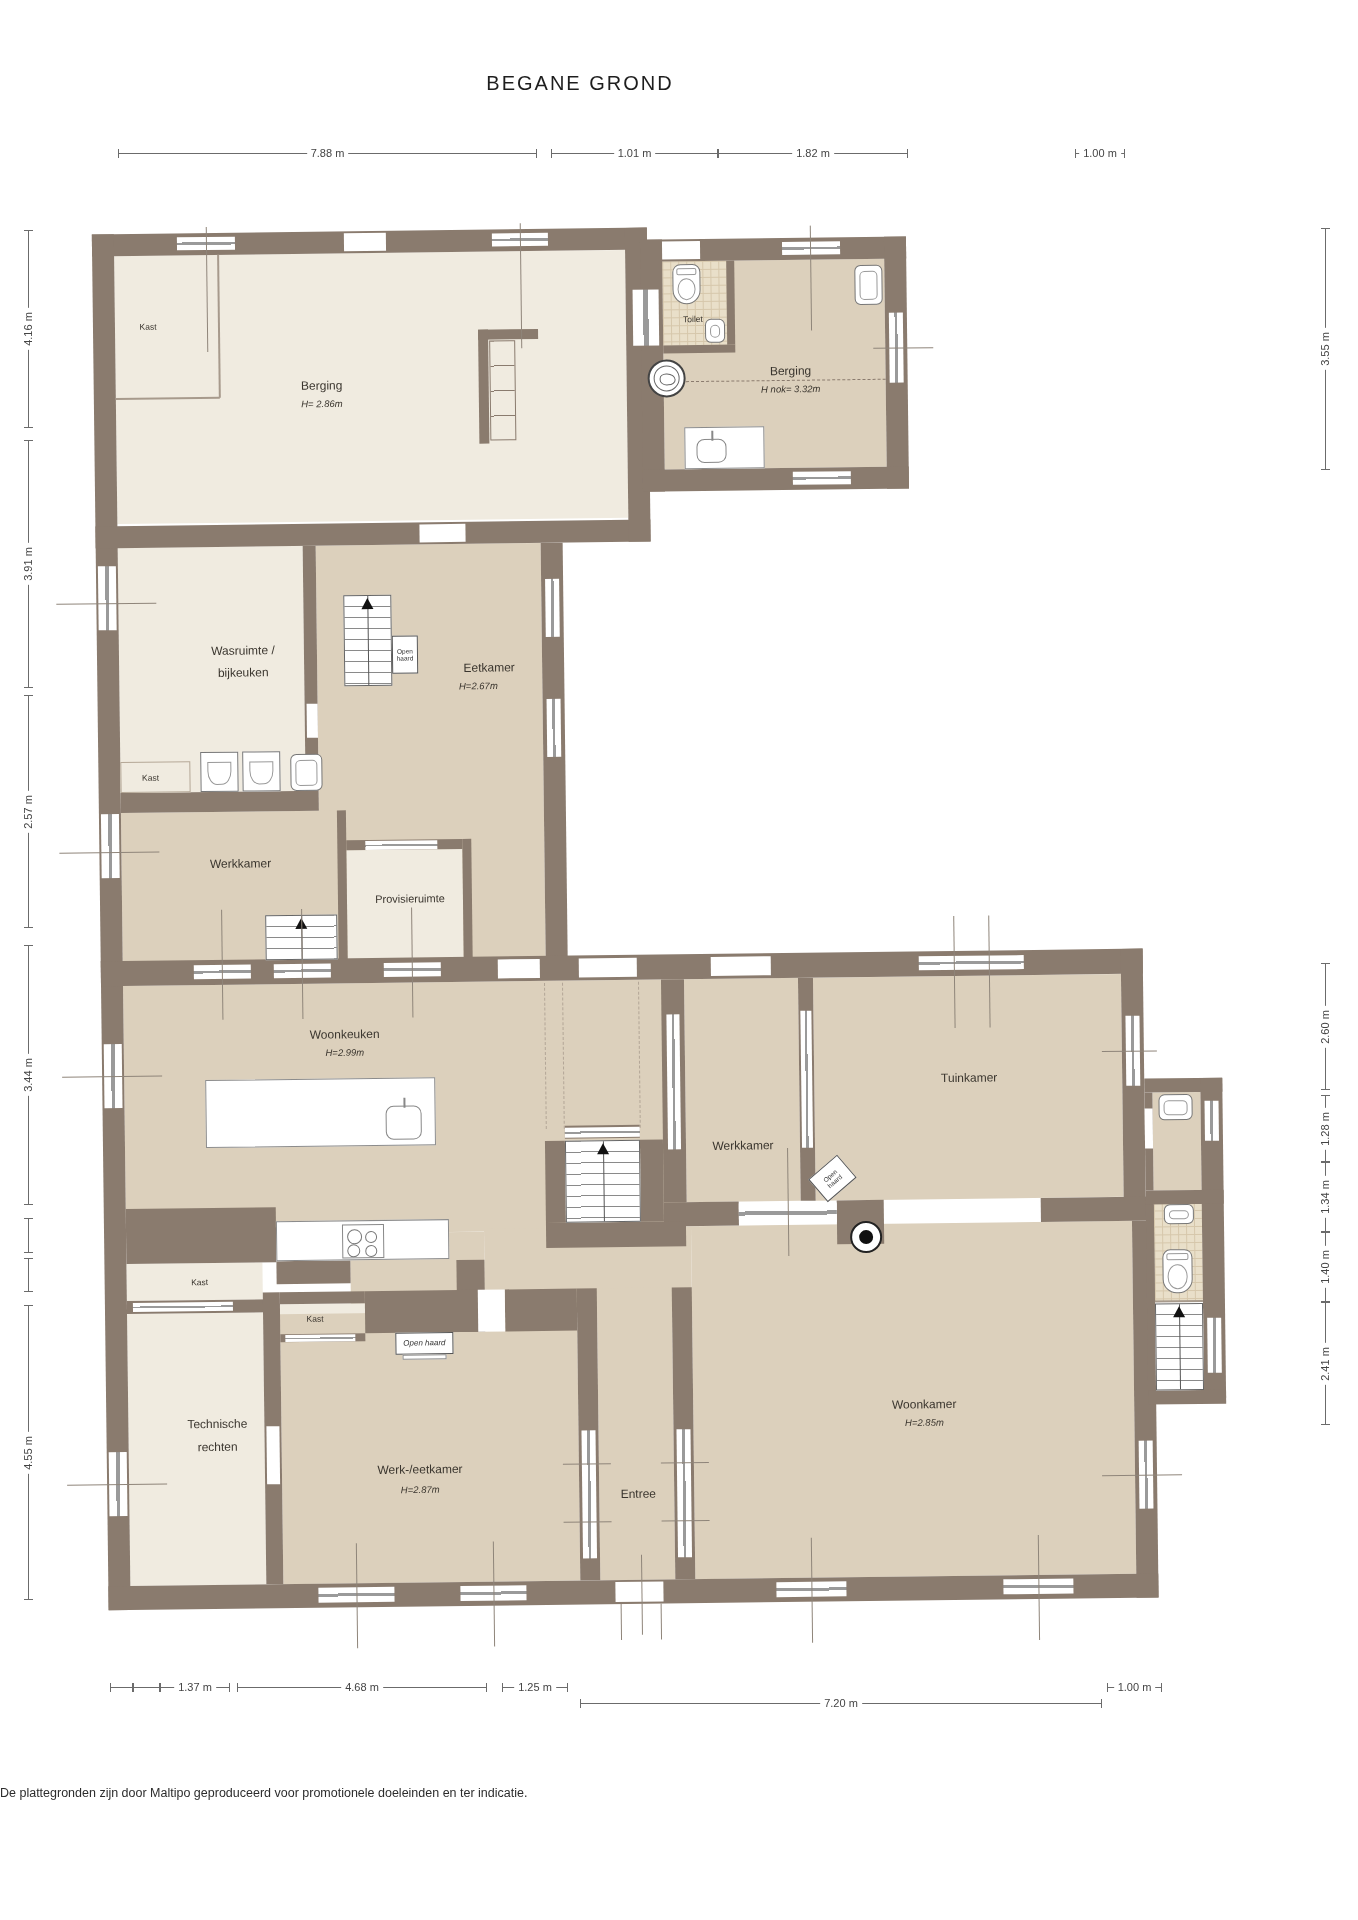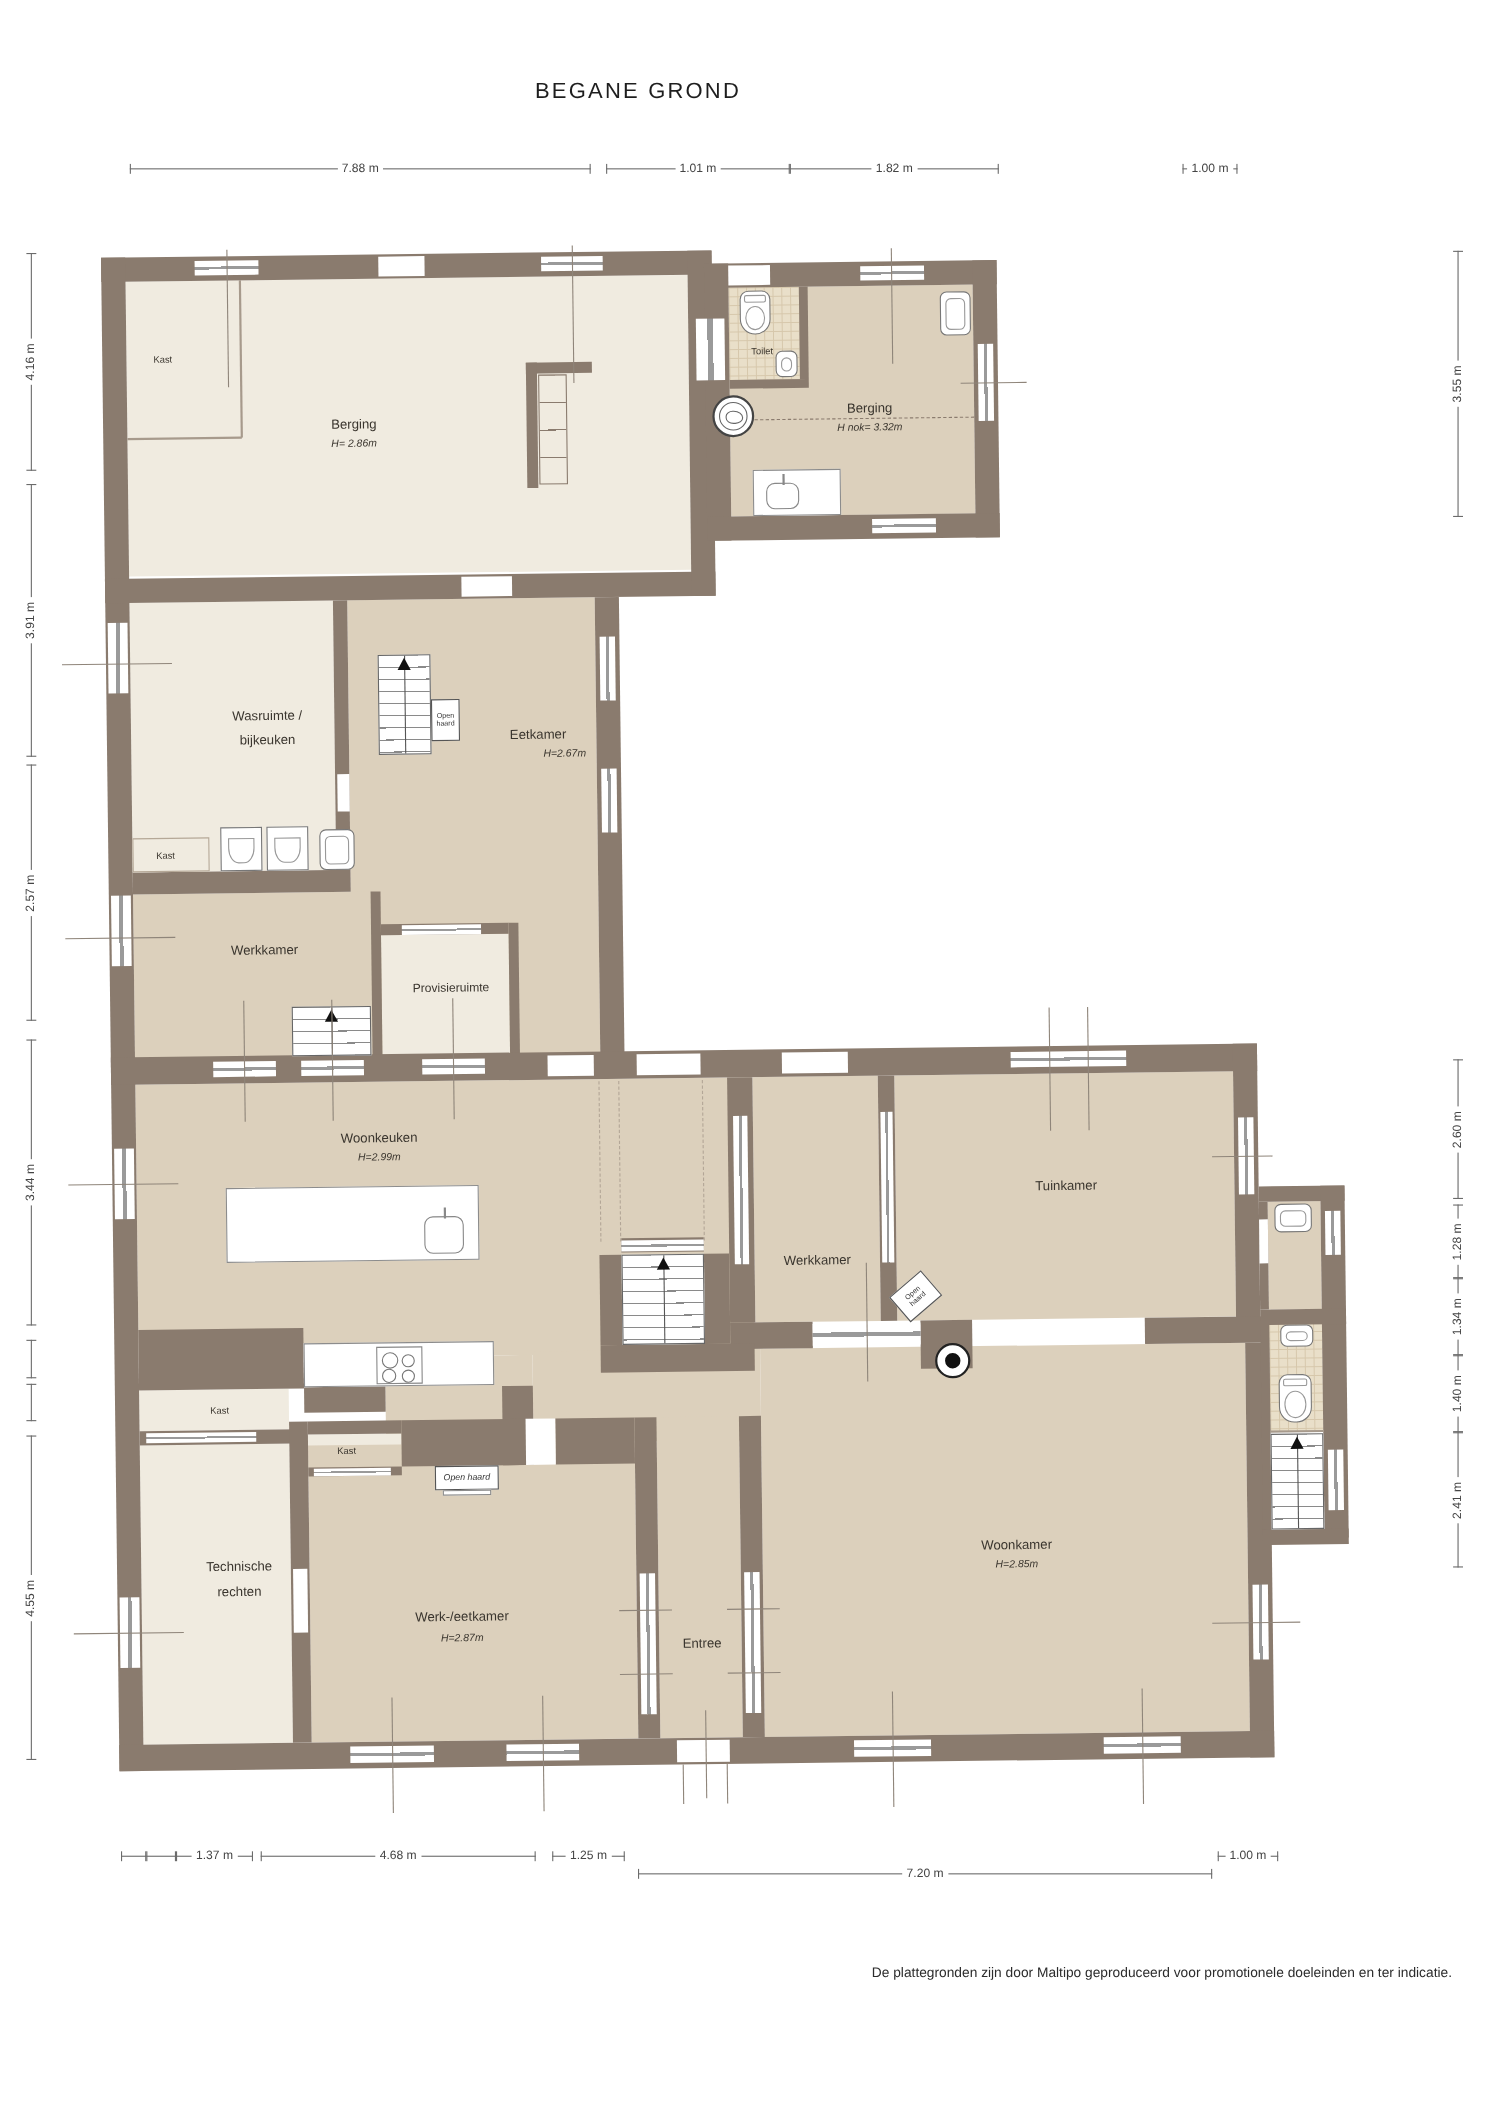--- a/index.html
+++ b/index.html
@@ -64,21 +64,21 @@
   .dim-h .dline::after{right:0;}
   .dim-h .dlabel{position:absolute;left:50%;top:7px;transform:translate(-50%,-50%);background:#fff;
                  padding:0 4px;font-size:11px;white-space:nowrap;}
   .dim-v{width:14px;}
   .dim-v .dline{position:absolute;top:0;bottom:0;left:7px;width:1px;background:#6b6b6b;}
   .dim-v .dline::before,.dim-v .dline::after{content:"";position:absolute;height:1px;width:9px;left:-4px;background:#6b6b6b;}
   .dim-v .dline::before{top:0;}
   .dim-v .dline::after{bottom:0;}
   .dim-v .dlabel{position:absolute;left:7px;top:50%;transform:translate(-50%,-50%) rotate(-90deg);background:#fff;
                  padding:0 4px;font-size:11px;white-space:nowrap;}
-  .footer{position:absolute;text-align:right;font-size:12.5px;line-height:22px;color:#2c2c2c;}
+  .footer{position:absolute;text-align:left;font-size:12.5px;line-height:22px;color:#2c2c2c;}
 </style>
 </head>
 <body>
 
 <div class="canvas">
 
   <div class="title" style="left:0;top:72px;width:1160px;">BEGANE GROND</div>
 
   <div class="geom">
 
@@ -276,21 +276,21 @@
 
     <span class="lbl" style="left:328px;top:382px">Berging</span>
     <span class="lbl sub" style="left:328px;top:400px">H= 2.86m</span>
     <span class="lbl small" style="left:155px;top:321px">Kast</span>
     <span class="lbl small" style="left:700px;top:320px">Toilet</span>
     <span class="lbl" style="left:797px;top:373px">Berging</span>
     <span class="lbl sub" style="left:797px;top:391px">H nok= 3.32m</span>
     <span class="lbl" style="left:246px;top:646px">Wasruimte /</span>
     <span class="lbl" style="left:246px;top:668px">bijkeuken</span>
     <span class="lbl" style="left:492px;top:666px">Eetkamer</span>
-    <span class="lbl sub" style="left:516px;top:684px">H=2.67m</span>
+    <span class="lbl sub" style="left:481px;top:684px">H=2.67m</span>
     <span class="lbl" style="left:241px;top:859px">Werkkamer</span>
     <span class="lbl mid" style="left:410px;top:896px">Provisieruimte</span>
     <span class="lbl small" style="left:152px;top:772px">Kast</span>
     <span class="lbl" style="left:343px;top:1031px">Woonkeuken</span>
     <span class="lbl sub" style="left:343px;top:1049px">H=2.99m</span>
     <span class="lbl" style="left:740px;top:1147px">Werkkamer</span>
     <span class="lbl" style="left:967px;top:1082px">Tuinkamer</span>
     <span class="lbl small" style="left:195px;top:1277px">Kast</span>
     <span class="lbl small" style="left:310px;top:1315px">Kast</span>
     <span class="lbl" style="left:211px;top:1419px">Technische</span>

